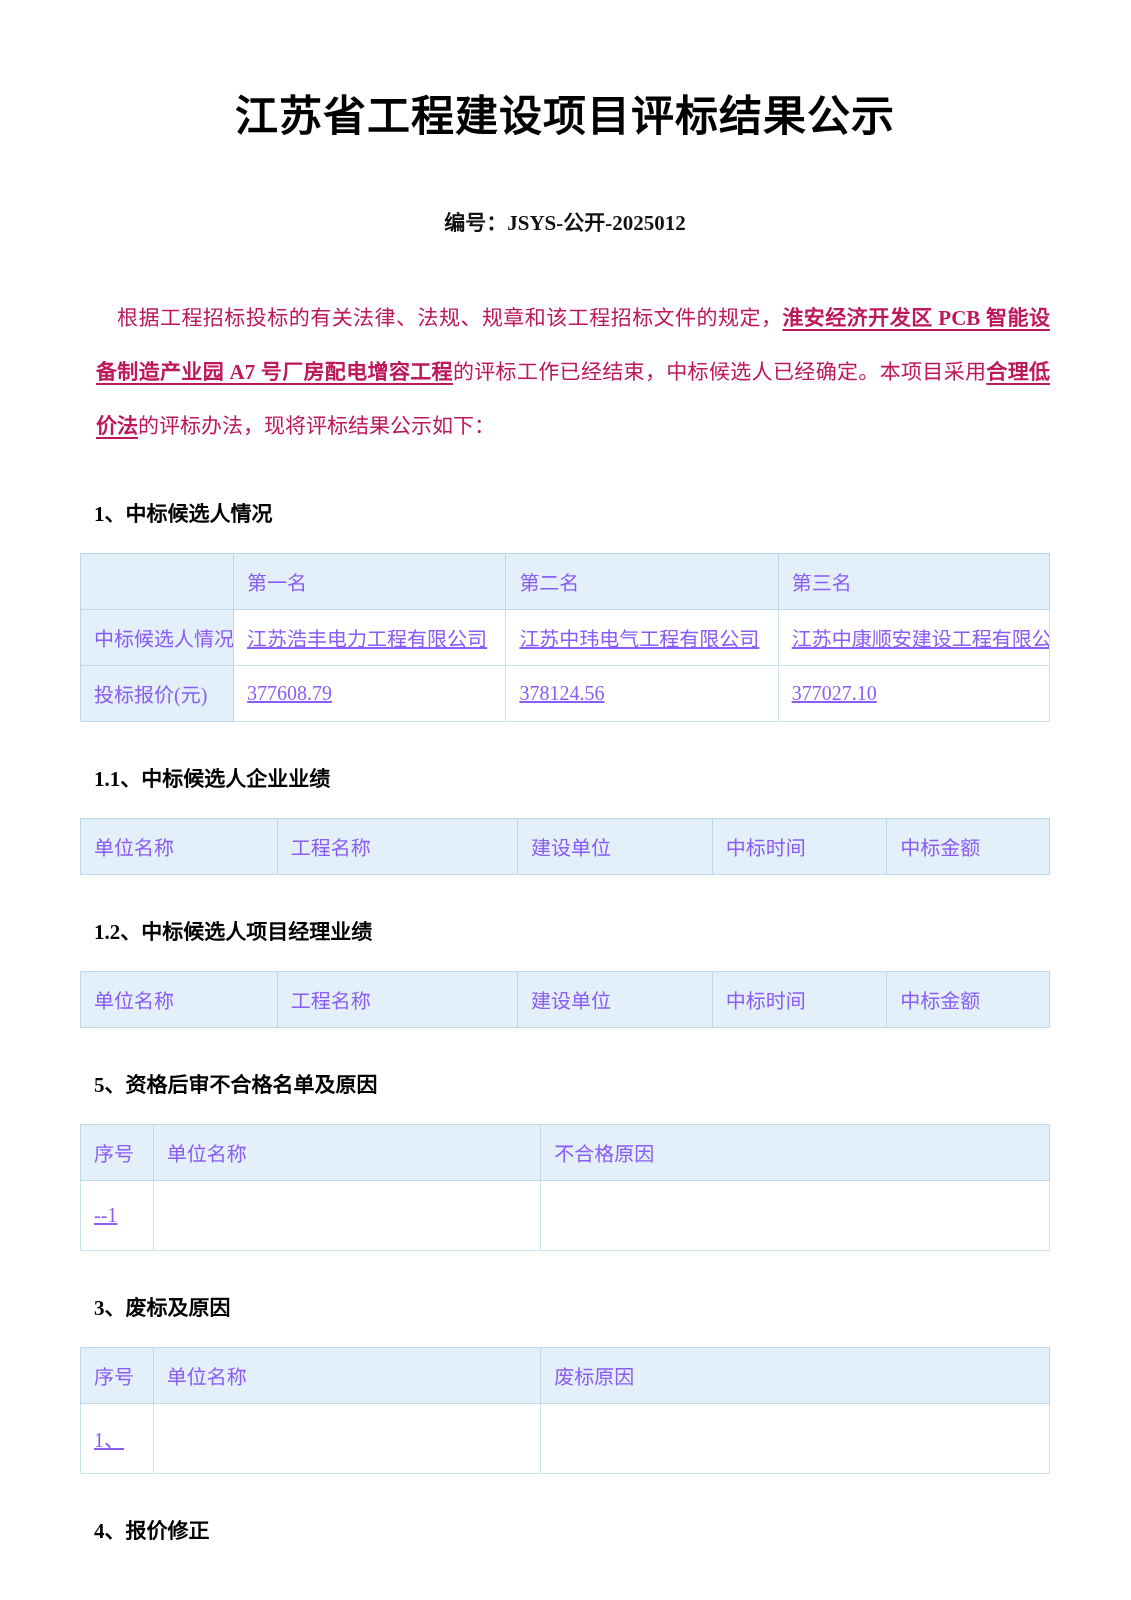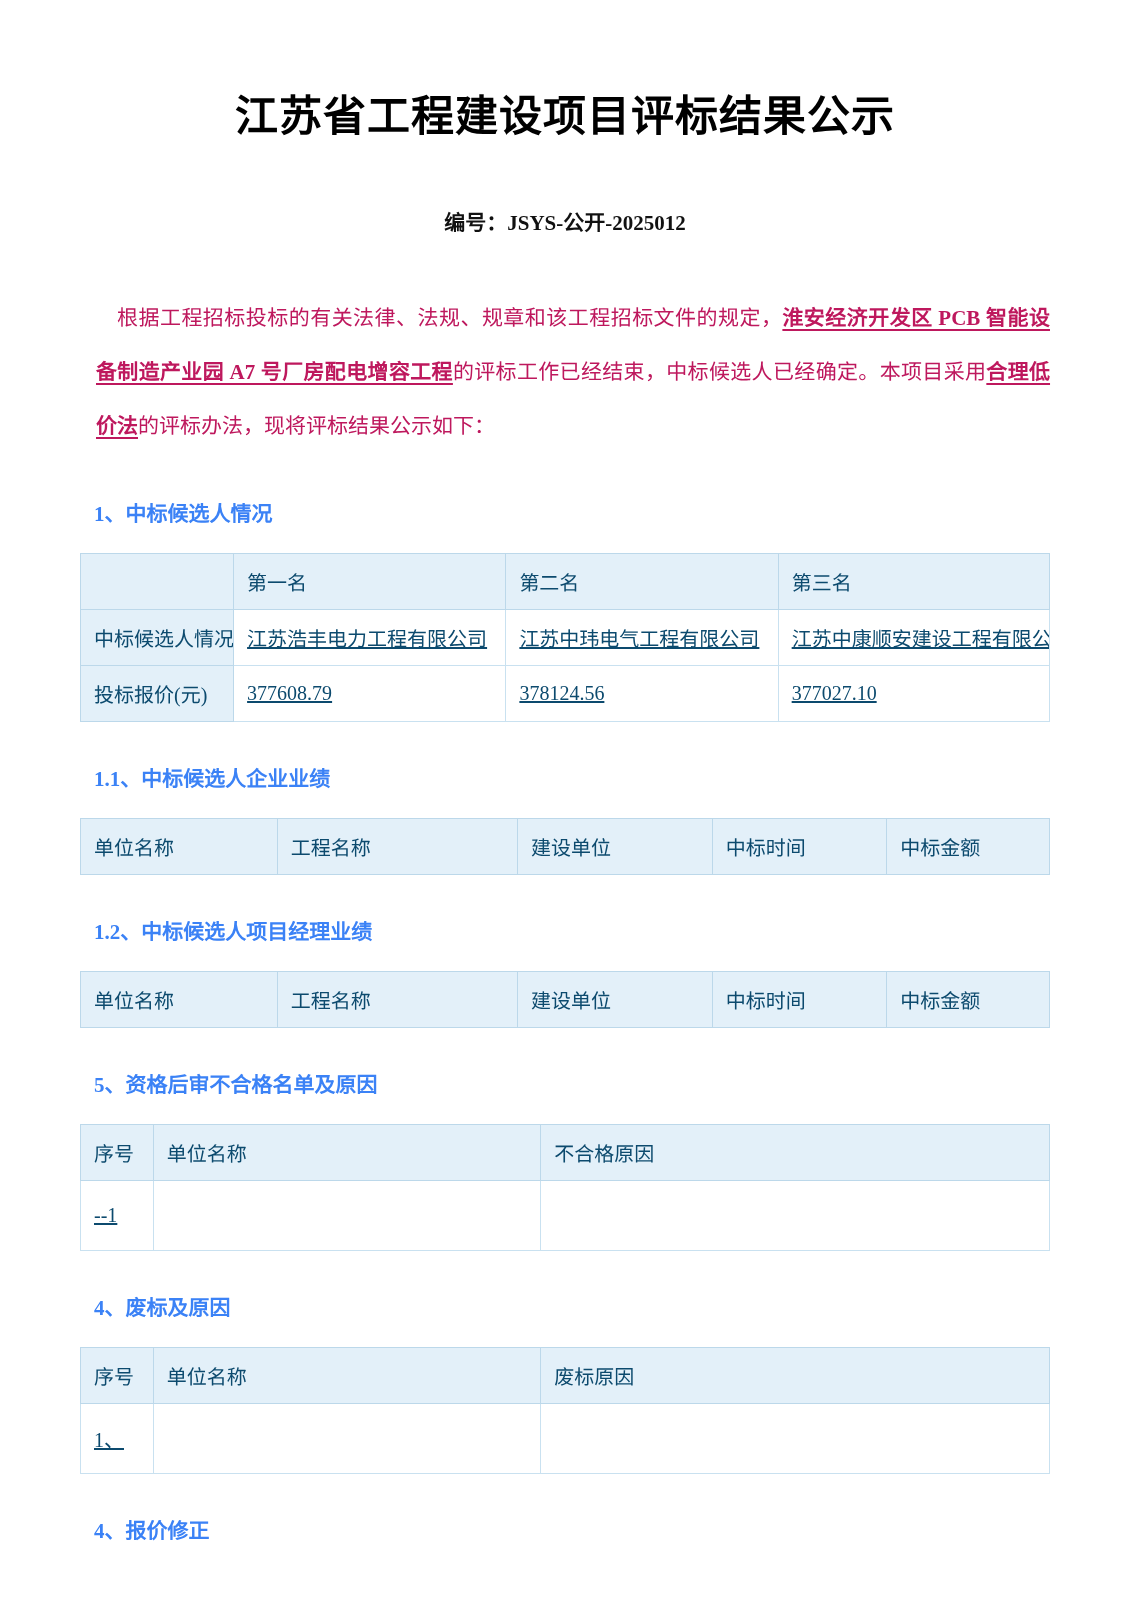--- a/index.html
+++ b/index.html
@@ -44,40 +44,40 @@
   .intro .em {
     font-weight: bold;
     text-decoration: underline;
     text-underline-offset: 4px;
   }
   .section-heading {
     margin-top: 40px;
     padding-left: 14px;
     font-size: 21px;
     font-weight: bold;
-    color: #3b82f6;
+    color: #000000;
   }
   .section-heading.first { margin-top: 44px; }
   table {
     width: 100%;
     margin-top: 26px;
     border-collapse: collapse;
     table-layout: fixed;
     border: 1px solid #aed1e5;
     font-size: 20px;
   }
   th, td {
     border: 1px solid #c9e1f0;
     padding: 0 13px;
     vertical-align: middle;
     text-align: left;
     font-weight: normal;
     overflow: hidden;
     white-space: nowrap;
-    color: #0c4a6e;
+    color: #8b5cf6;
   }
   th.hdr, td.hdr {
     background: #e3f0f9;
     height: 56px;
     border-color: #bcd8ea;
   }
   td.data { background: #ffffff; height: 53px; text-decoration: underline; }
   td.empty-row { height: 70px; }
   
 </style>
@@ -185,21 +185,21 @@
       <tr>
         <td class="data empty-row">--1</td>
         <td class="data empty-row"></td>
         <td class="data empty-row"></td>
       </tr>
     </tbody>
       </table>
   </div>
 
   <div class="section">
-    <div class="section-heading">4、废标及原因</div>
+    <div class="section-heading">3、废标及原因</div>
     <table>
       <colgroup>
           <col style="width:7.5%">
           <col style="width:40%">
           <col style="width:52.5%">
         </colgroup>
       <tbody>
           <tr>
         <th class="hdr">序号</th>
         <th class="hdr">单位名称</th>

